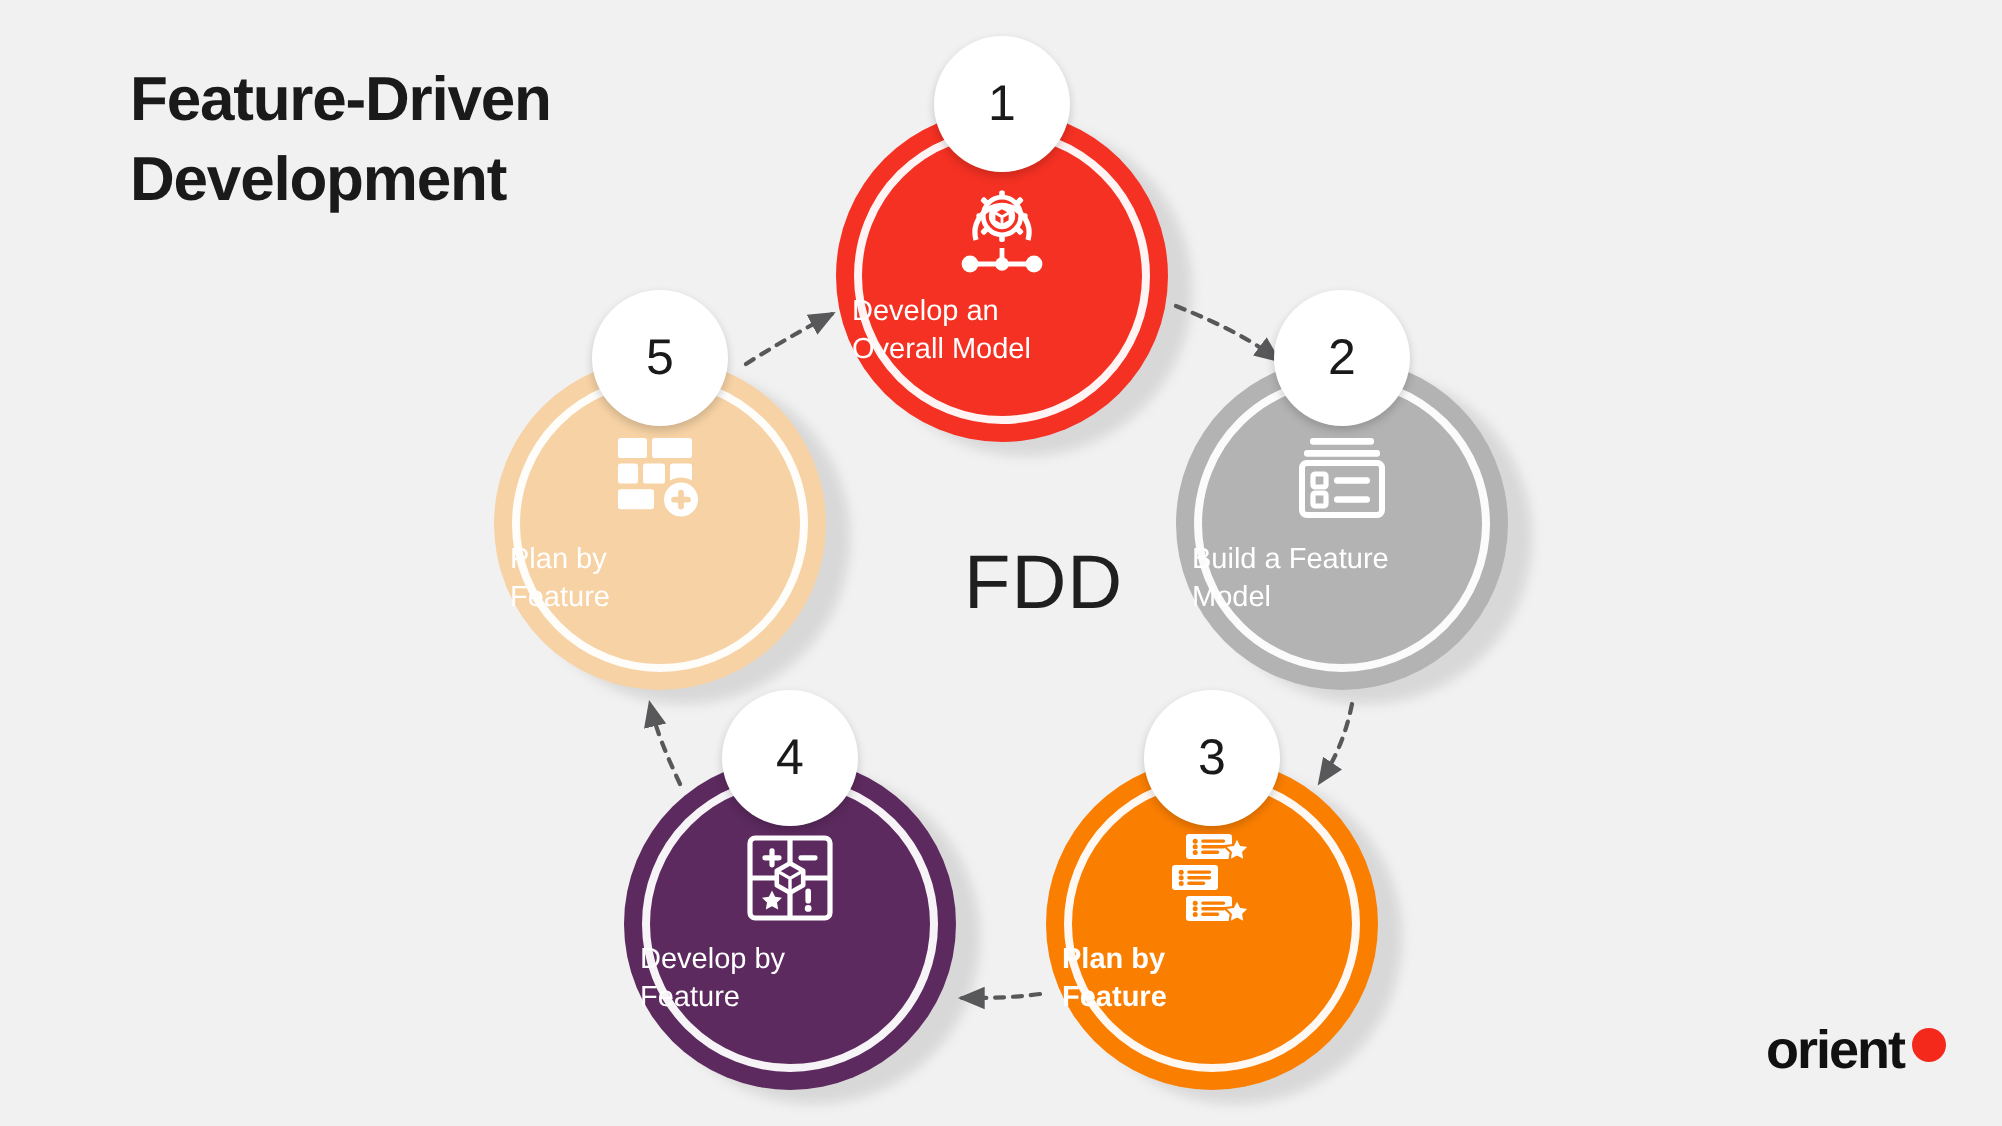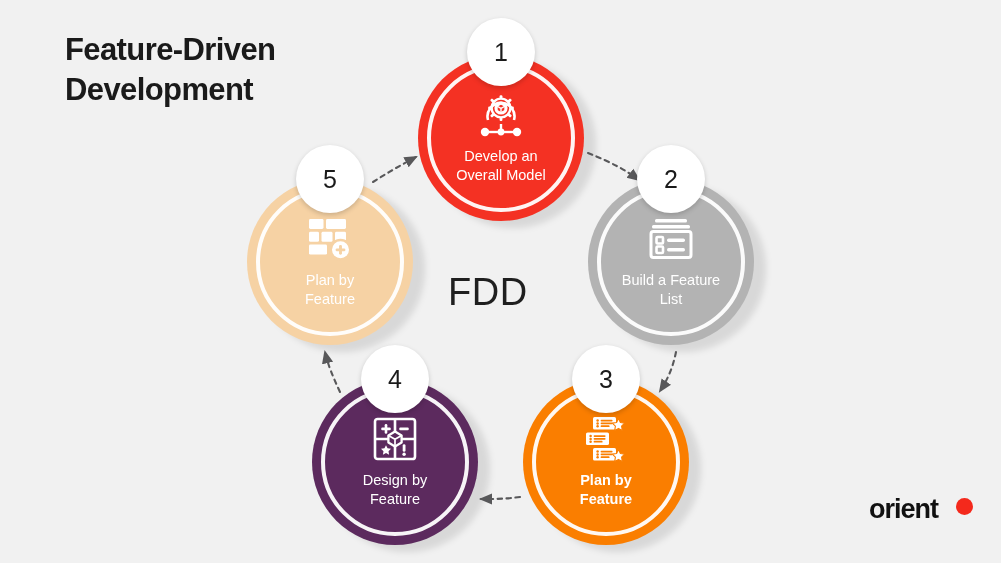--- a/index.html
+++ b/index.html
@@ -17,21 +17,21 @@
     position:absolute;left:37px;top:30px;
     font-size:31px;line-height:40px;
     font-weight:700;color:#1a1a1a;
     letter-spacing:-0.6px;
     white-space:pre-line;
     margin-left:28px;
   }
 
   
   .center-label{
-    position:absolute;left:448px;top:271px;
+    position:absolute;left:482px;top:271px;
     font-size:38px;font-weight:400;color:#1f1f1f;
     letter-spacing:0.5px;
   }
 
   
   .node{position:absolute;width:166px;height:166px;}
   .disc{
     position:absolute;left:0;top:0;width:166px;height:166px;
     border-radius:50%;
     box-sizing:border-box;
@@ -44,21 +44,21 @@
     pointer-events:none;
   }
   .node .icon-wrap{
     position:absolute;left:0;right:0;top:34px;
     display:flex;justify-content:center;align-items:center;
     height:52px;
   }
   .node .icon-wrap svg{display:block;}
   .node .label{
     position:absolute;left:8px;right:8px;top:92px;
-    text-align:center;
+    text-align:left;
     font-size:14.5px;line-height:19px;
     color:#ffffff;
     white-space:pre-line;
   }
   .badge{
     position:absolute;
     width:68px;height:68px;border-radius:50%;
     background:#ffffff;
     display:flex;align-items:center;justify-content:center;
     font-size:25px;font-weight:400;color:#1a1a1a;
@@ -85,22 +85,22 @@
     background:rgba(0,0,0,.10);
     filter:blur(3px);
     z-index:0;
   }
 
   
   .arrows{position:absolute;inset:0;z-index:3;}
 
   
   .logo{
-    position:absolute;right:28px;bottom:38px;
-    display:flex;align-items:center;gap:18px;
+    position:absolute;right:28px;bottom:22px;
+    display:flex;align-items:center;gap:4px;
   }
   .logo-text{
     font-size:27px;font-weight:700;color:#111;letter-spacing:-1px;
   }
   .logo-dot{
     width:17px;height:17px;border-radius:50%;
     background:#f4291c;display:block;margin-bottom:6px;
   }
 </style>
 </head>
@@ -185,21 +185,21 @@
           <rect x="12.5" y="22" width="6.5" height="6.5" rx="1"></rect>
           <rect x="12.5" y="31.5" width="6.5" height="6.5" rx="1"></rect>
         </g>
         <g fill="#fff">
           <rect x="23" y="23.6" width="18" height="3.3" rx="1.6"></rect>
           <rect x="23" y="33.1" width="18" height="3.3" rx="1.6"></rect>
         </g>
       </svg>
     </div>
     <div class="label">Build a Feature
-List</div>
+Model</div>
   </div>
   <div class="badge" id="badge-2">2</div>
 
   <div class="shadow" style="left:535px;top:386px;width:166px;height:166px;"></div>
   <div class="node" id="node-3">
     <div class="disc" style="background:#fa7e00;"></div>
     <div class="ring"></div>
     <div class="icon-wrap">
       <svg width="56" height="50" viewBox="0 0 56 50">
         <g fill="#fff">
@@ -253,21 +253,21 @@
           <rect x="14.7" y="10.1" width="2.6" height="9.6" rx="1.2"></rect>
           <rect x="29.2" y="13.6" width="9.6" height="2.6" rx="1.2"></rect>
           <path d="M16,31.2 l1.55,3.15 l3.45,.5 l-2.5,2.45 l.6,3.45 l-3.1,-1.63 l-3.1,1.63 l.6,-3.45 l-2.5,-2.45 l3.45,-.5 Z"></path>
           <rect x="32.7" y="30.2" width="2.8" height="7.6" rx="1.4"></rect>
           <circle cx="34.1" cy="40.2" r="1.7"></circle>
         </g>
         <path d="M25,17.6 L31.6,21.4 L31.6,28.6 L25,32.4 L18.4,28.6 L18.4,21.4 Z" fill="#5c2a5e" stroke="#fff" stroke-width="2.3" stroke-linejoin="round"></path>
         <path d="M18.4,21.4 L25,25.2 L31.6,21.4 M25,25.2 L25,32.4" fill="none" stroke="#fff" stroke-width="1.7"></path>
       </svg>
     </div>
-    <div class="label">Design by
+    <div class="label">Develop by
 Feature</div>
   </div>
   <div class="badge" id="badge-4">4</div>
 
   <div class="shadow" style="left:259px;top:186px;width:166px;height:166px;"></div>
   <div class="node" id="node-5">
     <div class="disc" style="background:#f6d2a4;"></div>
     <div class="ring"></div>
     <div class="icon-wrap">
       <svg width="54" height="48" viewBox="0 0 54 48">

